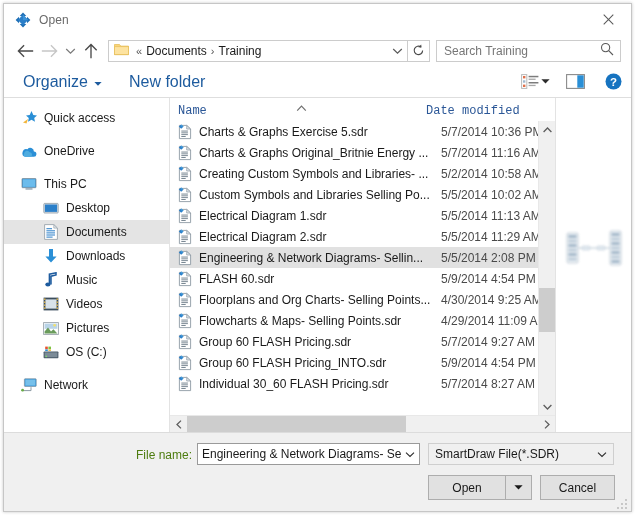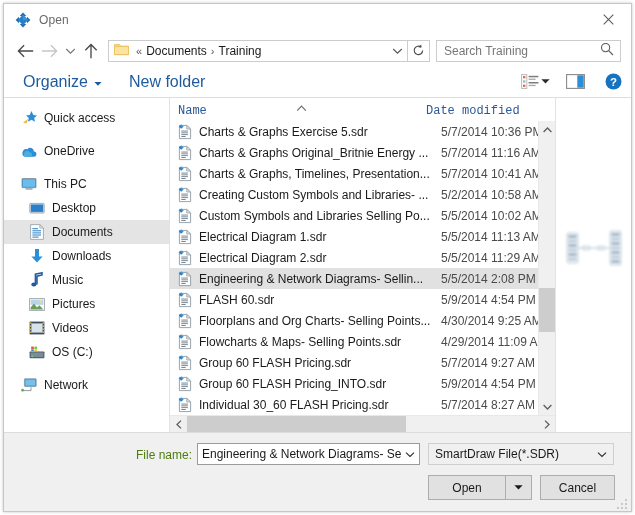--- a/index.html
+++ b/index.html
@@ -168,21 +168,21 @@
     cursor: default;
     white-space: nowrap;
   }
   .navitem .nicon {
     width: 16px; height: 16px;
     flex: none;
     margin-right: 7px;
     display: flex; align-items: center; justify-content: center;
   }
   .navitem.lvl0 { padding-left: 17px; }
-  .navitem.lvl1 { padding-left: 25px; }
+  .navitem.lvl1 { padding-left: 39px; }
   .navitem.selected { background: #e4e4e4; }
   .navgap { height: 9px; }
 
   
   #listregion {
     flex: 1 1 auto;
     display: flex;
     flex-direction: column;
     min-width: 0;
     background: #fff;
@@ -610,51 +610,51 @@
           <svg width="14" height="16" viewBox="0 0 14 16">
             <path d="M5.4 12.2 V2.2 L12 0.8 V3 L7 4.2 V12.6" stroke="#1d5b9e" stroke-width="1.5" fill="none"></path>
             <ellipse cx="3.9" cy="12.6" rx="2.6" ry="2" fill="#1d5b9e"></ellipse>
           </svg>
         </span>
         <span>Music</span>
       </div>
 
       <div class="navitem lvl1">
         <span class="nicon">
-          <svg width="16" height="13" viewBox="0 0 16 13">
-            <rect x="0.6" y="0.6" width="14.8" height="11.8" fill="#ffffff" stroke="#9aa4ac" stroke-width=".9"></rect>
-            <rect x="1.6" y="1.6" width="12.8" height="5.2" fill="#b9d4e8"></rect>
-            <path d="M1.6 9.6 L5 5.6 L8 9.6 L10.4 7.2 L14.4 11.4 H1.6 Z" fill="#6a9c5c"></path>
-            <circle cx="11.6" cy="3.2" r="1.3" fill="#f4e06a"></circle>
-          </svg>
-        </span>
-        <span>Pictures</span>
-      </div>
-
-      <div class="navitem lvl1">
-        <span class="nicon">
           <svg width="16" height="14" viewBox="0 0 16 14">
             <rect x="0.6" y="0.6" width="14.8" height="12.8" fill="#3b4d5c"></rect>
             <rect x="2.4" y="2.4" width="11.2" height="9.2" fill="#d8e2ea"></rect>
             <rect x="1.2" y="1.4" width="1.2" height="1.6" fill="#f2c14a"></rect>
             <rect x="1.2" y="4.4" width="1.2" height="1.6" fill="#f2c14a"></rect>
             <rect x="1.2" y="7.4" width="1.2" height="1.6" fill="#f2c14a"></rect>
             <rect x="1.2" y="10.4" width="1.2" height="1.6" fill="#f2c14a"></rect>
             <rect x="13.6" y="1.4" width="1.2" height="1.6" fill="#f2c14a"></rect>
             <rect x="13.6" y="4.4" width="1.2" height="1.6" fill="#f2c14a"></rect>
             <rect x="13.6" y="7.4" width="1.2" height="1.6" fill="#f2c14a"></rect>
             <rect x="13.6" y="10.4" width="1.2" height="1.6" fill="#f2c14a"></rect>
           </svg>
         </span>
         <span>Videos</span>
       </div>
 
       <div class="navitem lvl1">
         <span class="nicon">
           <svg width="16" height="13" viewBox="0 0 16 13">
+            <rect x="0.6" y="0.6" width="14.8" height="11.8" fill="#ffffff" stroke="#9aa4ac" stroke-width=".9"></rect>
+            <rect x="1.6" y="1.6" width="12.8" height="5.2" fill="#b9d4e8"></rect>
+            <path d="M1.6 9.6 L5 5.6 L8 9.6 L10.4 7.2 L14.4 11.4 H1.6 Z" fill="#6a9c5c"></path>
+            <circle cx="11.6" cy="3.2" r="1.3" fill="#f4e06a"></circle>
+          </svg>
+        </span>
+        <span>Pictures</span>
+      </div>
+
+      <div class="navitem lvl1">
+        <span class="nicon">
+          <svg width="16" height="13" viewBox="0 0 16 13">
             <rect x="0.6" y="5.4" width="14.8" height="6.8" rx="0.8" fill="#4a5b68"></rect>
             <rect x="1.6" y="6.4" width="12.8" height="4.8" fill="#7b8b97"></rect>
             <circle cx="3.2" cy="10.4" r="0.8" fill="#7ddc6a"></circle>
             <rect x="2.2" y="0.6" width="2.6" height="2.6" fill="#e8522f"></rect>
             <rect x="5.4" y="0.6" width="2.6" height="2.6" fill="#7dc242"></rect>
             <rect x="2.2" y="3.4" width="2.6" height="1.6" fill="#2a8fd6"></rect>
             <rect x="5.4" y="3.4" width="2.6" height="1.6" fill="#f2c14a"></rect>
           </svg>
         </span>
         <span>OS (C:)</span>
@@ -713,36 +713,20 @@
                   <rect x="4.3" y="6.6" width="6.6" height=".9" fill="#6d7c88"></rect>
                   <rect x="4.3" y="8.4" width="6.6" height=".9" fill="#6d7c88"></rect>
                   <rect x="4.3" y="10.2" width="6.6" height=".9" fill="#6d7c88"></rect>
                   <rect x="4.3" y="12" width="4.4" height=".9" fill="#6d7c88"></rect>
                   <path d="M4.2 0.4 L6.6 2.6 L4.2 4.8 L1.8 2.6 Z" fill="#2a7fc9"></path>
                   <path d="M4.2 0.4 L6.6 2.6 L4.2 2.6 Z" fill="#4ba3e0"></path>
                 </svg>
               </span>
               <span class="filename">Charts &amp; Graphs Original_Britnie Energy ...</span>
               <span class="filedate">5/7/2014 11:16 AM</span>
-            </div>
-            <div class="filerow">
-              <span class="fileicon">
-                <svg width="16" height="16" viewBox="0 0 16 16">
-                  <path d="M2.4 1.4 h7.3 l3.9 3.6 v9.6 h-11.2 z" fill="#ffffff" stroke="#8d9aa4" stroke-width=".9"></path>
-                  <path d="M9.7 1.4 l3.9 3.6 h-3.9 z" fill="#dfe5ea" stroke="#8d9aa4" stroke-width=".7"></path>
-                  <rect x="4.3" y="6.6" width="6.6" height=".9" fill="#6d7c88"></rect>
-                  <rect x="4.3" y="8.4" width="6.6" height=".9" fill="#6d7c88"></rect>
-                  <rect x="4.3" y="10.2" width="6.6" height=".9" fill="#6d7c88"></rect>
-                  <rect x="4.3" y="12" width="4.4" height=".9" fill="#6d7c88"></rect>
-                  <path d="M4.2 0.4 L6.6 2.6 L4.2 4.8 L1.8 2.6 Z" fill="#2a7fc9"></path>
-                  <path d="M4.2 0.4 L6.6 2.6 L4.2 2.6 Z" fill="#4ba3e0"></path>
-                </svg>
-              </span>
-              <span class="filename">Charts &amp; Graphs, Timelines, Presentation...</span>
-              <span class="filedate">5/7/2014 10:41 AM</span>
             </div>
             <div class="filerow">
               <span class="fileicon">
                 <svg width="16" height="16" viewBox="0 0 16 16">
                   <path d="M2.4 1.4 h7.3 l3.9 3.6 v9.6 h-11.2 z" fill="#ffffff" stroke="#8d9aa4" stroke-width=".9"></path>
                   <path d="M9.7 1.4 l3.9 3.6 h-3.9 z" fill="#dfe5ea" stroke="#8d9aa4" stroke-width=".7"></path>
                   <rect x="4.3" y="6.6" width="6.6" height=".9" fill="#6d7c88"></rect>
                   <rect x="4.3" y="8.4" width="6.6" height=".9" fill="#6d7c88"></rect>
                   <rect x="4.3" y="10.2" width="6.6" height=".9" fill="#6d7c88"></rect>
                   <rect x="4.3" y="12" width="4.4" height=".9" fill="#6d7c88"></rect>

